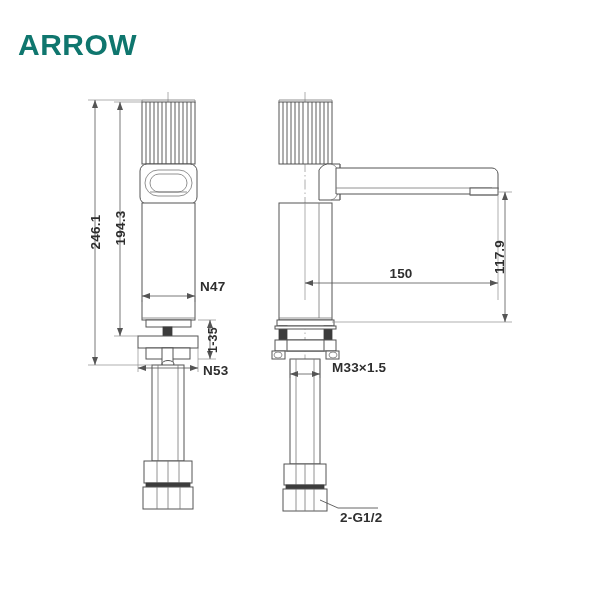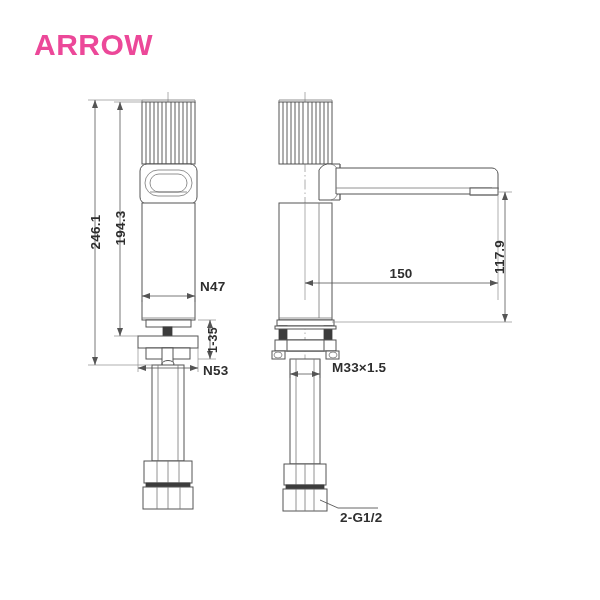--- a/index.html
+++ b/index.html
@@ -5,23 +5,23 @@
   html,body{margin:0;padding:0;background:#ffffff;}
   body{
     width:600px;height:600px;
     font-family:"Liberation Sans", sans-serif;
     color:#3a3a3a;
     overflow:hidden;
     position:relative;
   }
   #sheet{position:absolute;inset:0;width:600px;height:600px;}
   #brand{
-    position:absolute;left:34px;top:28px;
+    position:absolute;left:18px;top:28px;
     font-size:30px;font-weight:700;letter-spacing:0.5px;
-    color:#ec4899;line-height:34px;
+    color:#0f766e;line-height:34px;
     user-select:none;
   }
   svg{display:block;}
   .objthin{fill:none;stroke:#777777;stroke-width:0.8;}
   .objfill{fill:#ffffff;stroke:#555555;stroke-width:1;}
   .hatch{fill:#3c3c3c;stroke:#3c3c3c;stroke-width:0.8;}
   .rib{stroke:#4a4a4a;stroke-width:0.9;fill:none;}
   .center{stroke:#9a9a9a;stroke-width:0.8;fill:none;
           stroke-dasharray:10 3 1.5 3;}
   .dim{stroke:#555555;stroke-width:0.8;fill:none;}

